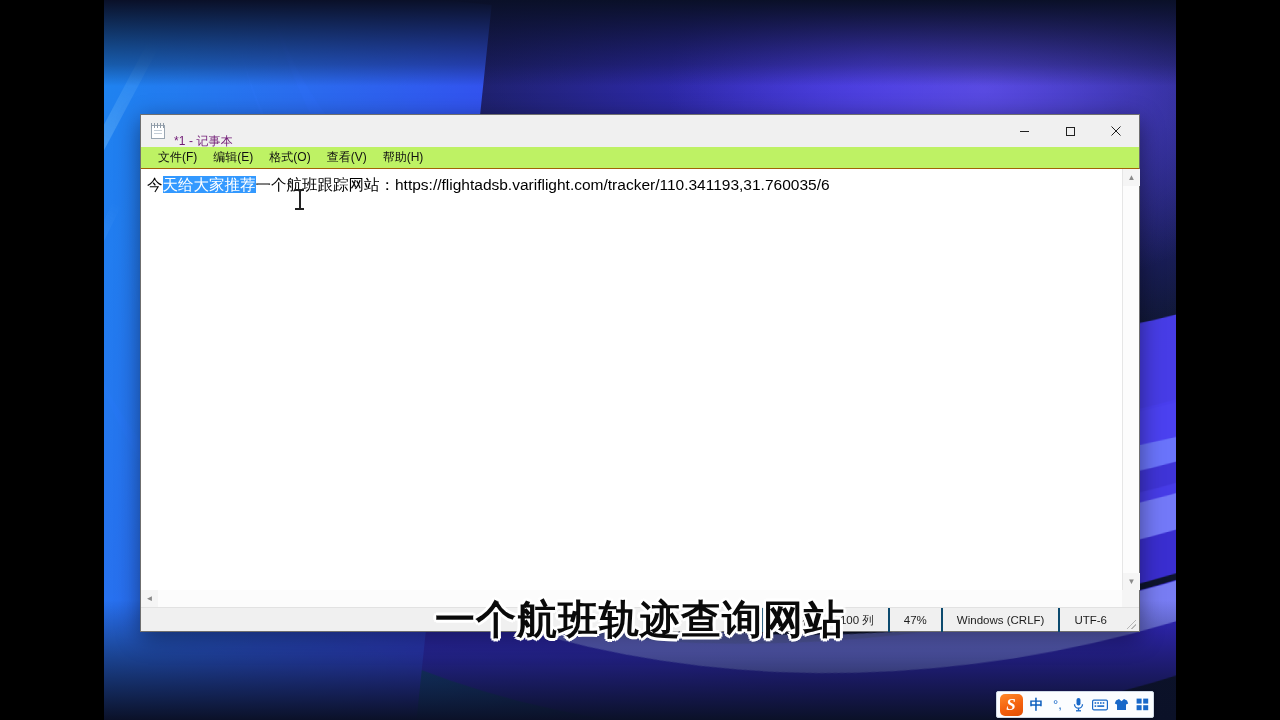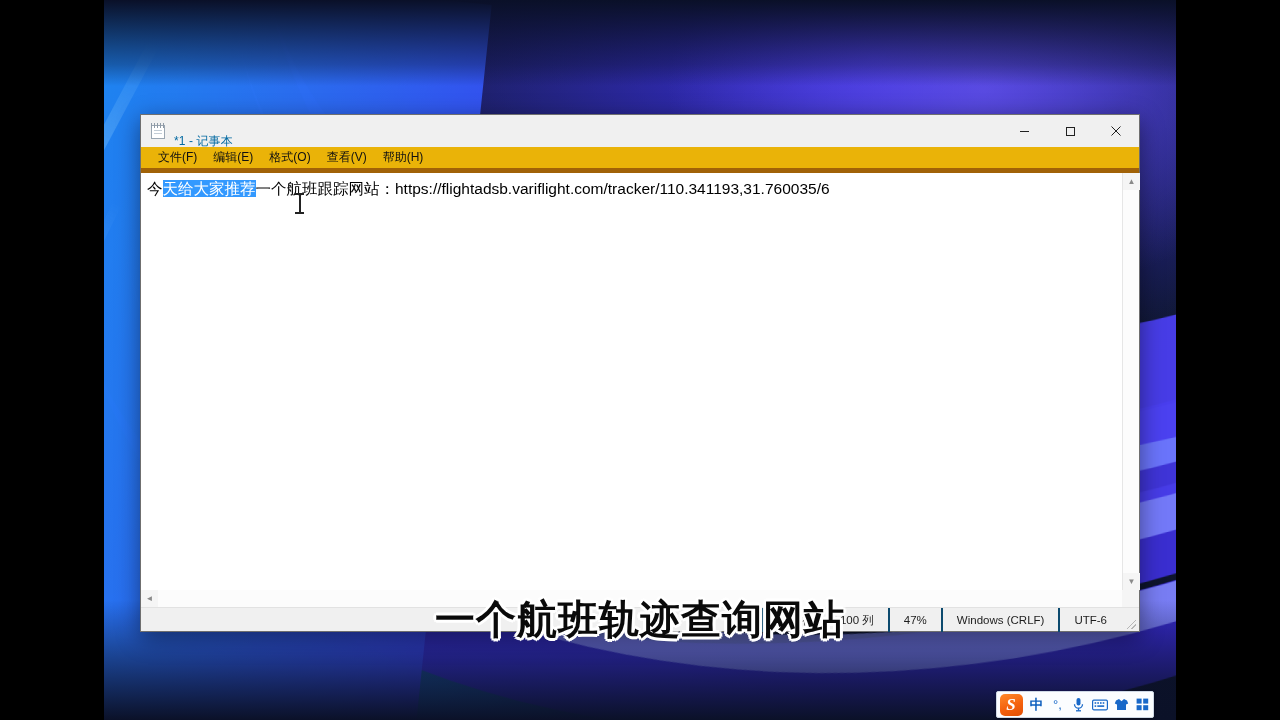--- a/index.html
+++ b/index.html
@@ -147,40 +147,40 @@
     background: #ffffff; border: 1px solid #9aa6b2;
   }
   .np-icon .spiral {
     position: absolute; left: 0; top: 0; width: 14px; height: 5px;
     background: repeating-linear-gradient(90deg, #8e9aa6 0 1px, transparent 1px 3px);
   }
   .np-icon .lines {
     position: absolute; left: 3px; top: 7px; width: 8px; height: 6px;
     background: repeating-linear-gradient(180deg, #c3cdd6 0 1px, transparent 1px 3px);
   }
-  .title-text { font-size: 12px; color: #0369a1; letter-spacing: .1px; margin-top: 20px; }
+  .title-text { font-size: 12px; color: #701a75; letter-spacing: .1px; margin-top: 20px; }
   .win-controls { margin-left: auto; display: flex; height: 32px; }
   .win-btn {
     width: 46px; height: 32px; display: flex; align-items: center; justify-content: center;
     font-size: 11px; color: #202020; cursor: default;
   }
   .win-btn svg { display: block; }
 
   .menubar {
-    height: 21px; background: #eab308; display: flex; align-items: center;
+    height: 21px; background: #bef264; display: flex; align-items: center;
     padding-left: 9px; flex: 0 0 21px;
   }
   .menu-item {
     font-size: 12px; color: #111; padding: 0 8px; line-height: 21px;
     cursor: default; white-space: nowrap;
   }
 
   .editor-wrap {
     flex: 1 1 auto; display: flex; background: #fff;
-    border-top: 5px solid #a16207;
+    border-top: 1px solid #a16207;
     position: relative; min-height: 0;
   }
   .editor {
     flex: 1 1 auto; position: relative; background: #fff; overflow: hidden;
     padding: 6px 4px 0 6px;
   }
   .doc-line {
     font-family: "Liberation Sans", "DejaVu Sans", sans-serif;
     font-size: 15.5px; color: #000; white-space: nowrap; line-height: 20px;
   }

